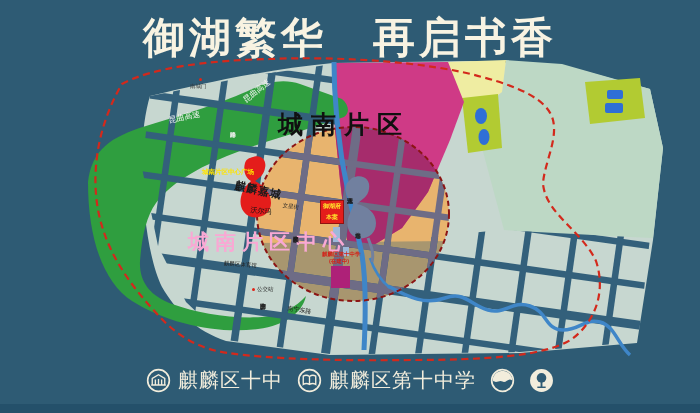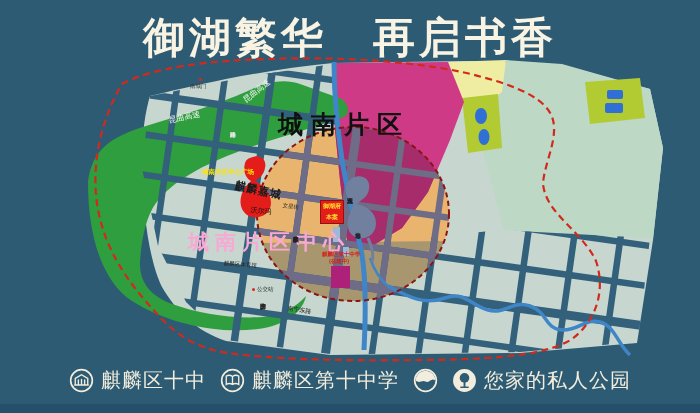--- a/index.html
+++ b/index.html
@@ -168,19 +168,18 @@
       </svg>
     </div>
 
     <div class="legend-item">
       <svg width="25" height="25" viewBox="0 0 24 24">
         <circle cx="12" cy="12" r="11" fill="#f2eddc"></circle>
         <circle cx="12" cy="9.5" r="4.6" fill="#2e5b74"></circle>
         <rect x="11.1" y="12.5" width="1.8" height="6" fill="#2e5b74"></rect>
         <path d="M8,18.5 L16,18.5" stroke="#2e5b74" stroke-width="1.4"></path>
       </svg>
-      <span>您家的私人公园</span>
     </div>
 
   </div>
 
   <div class="bottom-strip"></div>
 </div>
 
 </body></html>

